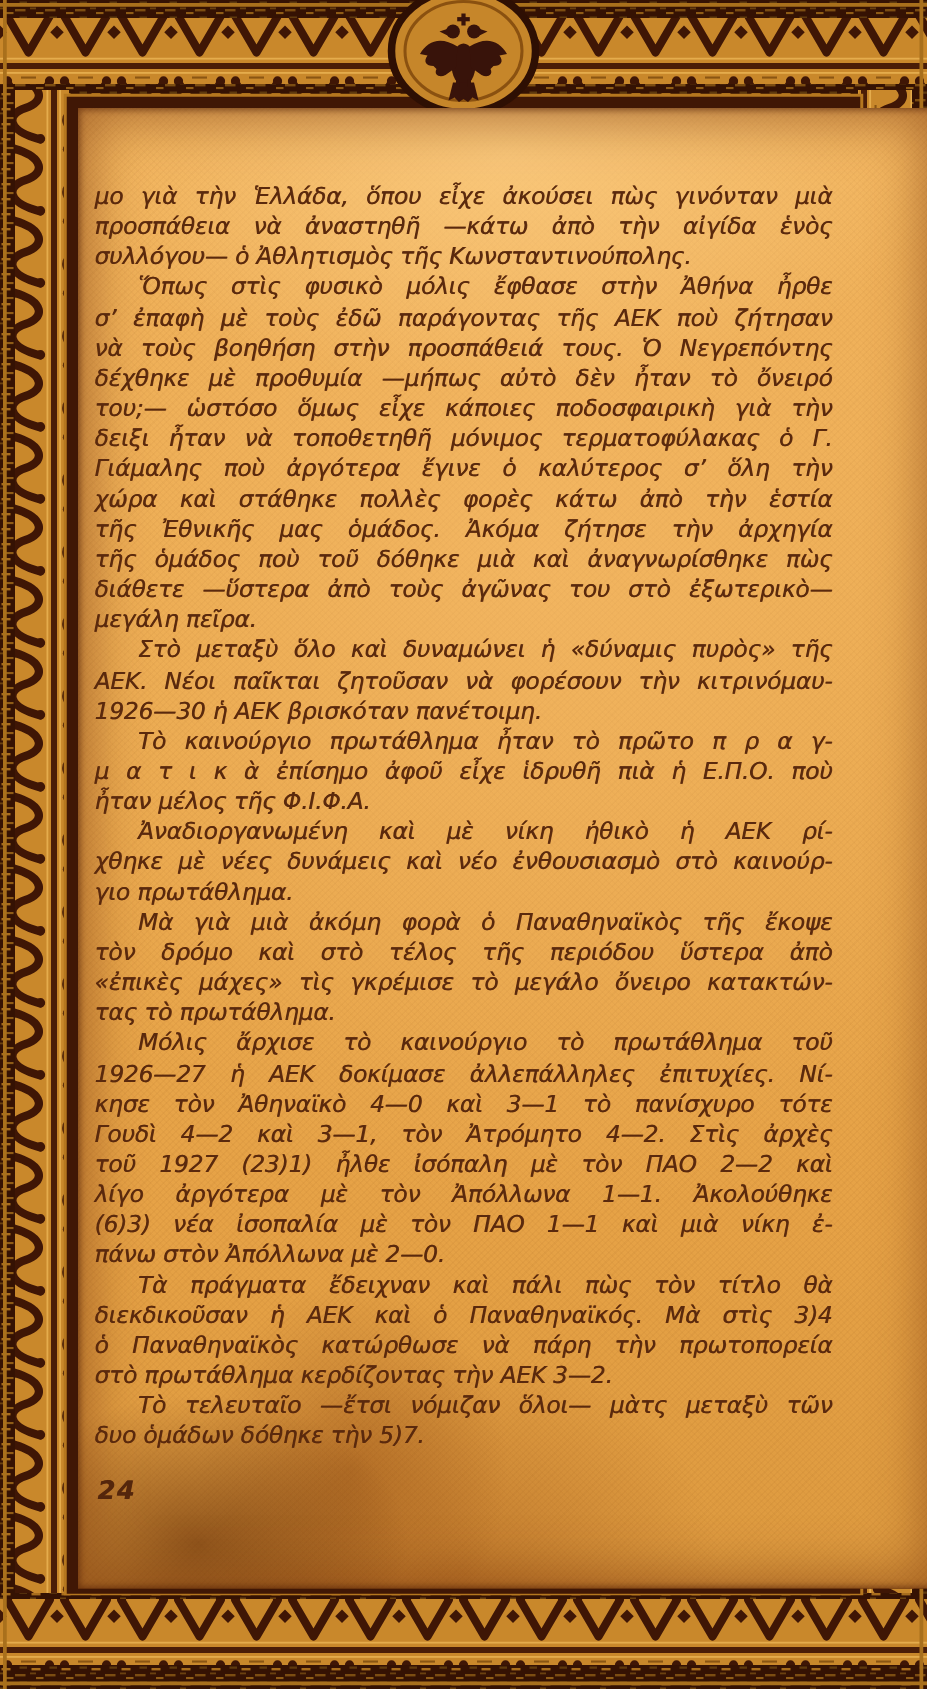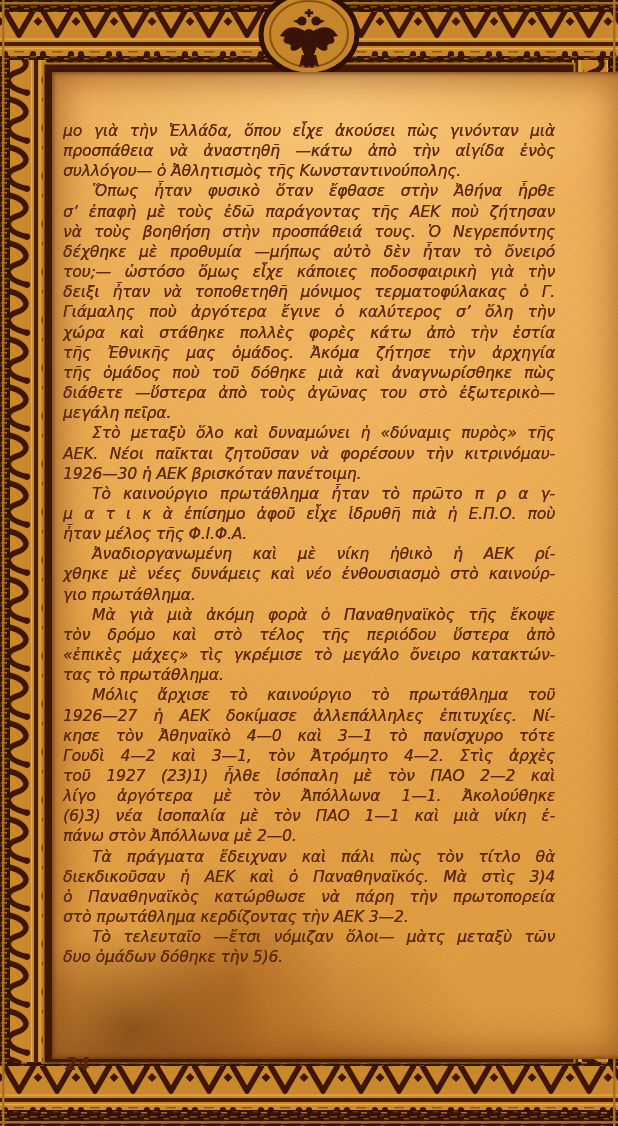--- a/index.html
+++ b/index.html
@@ -27,21 +27,21 @@
     position:absolute;left:11px;top:49px;width:492px;
     font-size:15.5px;line-height:20.15px;letter-spacing:-0.1px;
     color:#5a290d;
     text-shadow:0.35px 0 0 rgba(90,41,13,.85);
   }
   .para{margin:0;}
   .line{text-align:justify;text-align-last:justify;white-space:normal;}
   .line.last{text-align-last:left;}
   .line.indent{padding-left:29px;}
   .page-number{
-    position:absolute;left:13px;top:982px;
+    position:absolute;left:13px;top:912px;
     font-size:17px;font-weight:bold;color:#54260c;
     text-shadow:0.4px 0 0 rgba(84,38,12,.9);letter-spacing:1px;
   }
 </style>
 </head>
 <body>
 
 <div class="stage">
 
   <svg class="frame" width="618" height="1126" viewBox="0 0 618 1126" xmlns="http://www.w3.org/2000/svg">
@@ -126,21 +126,21 @@
   </svg>
 
   <div class="paper">
     <div class="text-block" id="text-block">
         <div class="para">
           <div class="line">μο γιὰ τὴν Ἑλλάδα, ὅπου εἶχε ἀκούσει πὼς γινόνταν μιὰ</div>
           <div class="line">προσπάθεια νὰ ἀναστηθῆ —κάτω ἀπὸ τὴν αἰγίδα ἑνὸς</div>
           <div class="line last">συλλόγου— ὁ Ἀθλητισμὸς τῆς Κωνσταντινούπολης.</div>
         </div>
         <div class="para">
-          <div class="line indent">Ὅπως ἦταν φυσικὸ ὅταν ἔφθασε στὴν Ἀθήνα ἦρθε</div>
+          <div class="line indent">Ὅπως στὶς φυσικὸ μόλις ἔφθασε στὴν Ἀθήνα ἦρθε</div>
           <div class="line">σ’ ἐπαφὴ μὲ τοὺς ἐδῶ παράγοντας τῆς ΑΕΚ ποὺ ζήτησαν</div>
           <div class="line">νὰ τοὺς βοηθήση στὴν προσπάθειά τους. Ὁ Νεγρεπόντης</div>
           <div class="line">δέχθηκε μὲ προθυμία —μήπως αὐτὸ δὲν ἦταν τὸ ὄνειρό</div>
           <div class="line">του;— ὡστόσο ὅμως εἶχε κάποιες ποδοσφαιρικὴ γιὰ τὴν</div>
           <div class="line">δειξι ἦταν νὰ τοποθετηθῆ μόνιμος τερματοφύλακας ὁ Γ.</div>
           <div class="line">Γιάμαλης ποὺ ἀργότερα ἔγινε ὁ καλύτερος  σ’ ὅλη τὴν</div>
           <div class="line">χώρα καὶ στάθηκε πολλὲς φορὲς κάτω ἀπὸ τὴν ἑστία</div>
           <div class="line">τῆς Ἐθνικῆς μας ὁμάδος. Ἀκόμα ζήτησε τὴν  ἀρχηγία</div>
           <div class="line">τῆς ὁμάδος ποὺ τοῦ δόθηκε μιὰ καὶ ἀναγνωρίσθηκε πὼς</div>
           <div class="line">διάθετε —ὕστερα ἀπὸ τοὺς ἀγῶνας του στὸ ἐξωτερικὸ—</div>
@@ -178,19 +178,19 @@
           <div class="line last">πάνω στὸν Ἀπόλλωνα μὲ 2—0.</div>
         </div>
         <div class="para">
           <div class="line indent">Τὰ πράγματα ἔδειχναν καὶ πάλι πὼς τὸν τίτλο  θὰ</div>
           <div class="line">διεκδικοῦσαν ἡ ΑΕΚ καὶ ὁ Παναθηναϊκός. Μὰ στὶς 3)4</div>
           <div class="line">ὁ Παναθηναϊκὸς κατώρθωσε νὰ πάρη τὴν  πρωτοπορεία</div>
           <div class="line last">στὸ πρωτάθλημα κερδίζοντας τὴν ΑΕΚ 3—2.</div>
         </div>
         <div class="para">
           <div class="line indent">Τὸ τελευταῖο —ἔτσι νόμιζαν ὅλοι— μὰτς μεταξὺ τῶν</div>
-          <div class="line last">δυο ὁμάδων δόθηκε τὴν 5)6.</div>
+          <div class="line last">δυο ὁμάδων δόθηκε τὴν 5)7.</div>
         </div>
       </div>
     <div class="page-number">24</div>
   </div>
 
 </div>
 
 </body></html>

